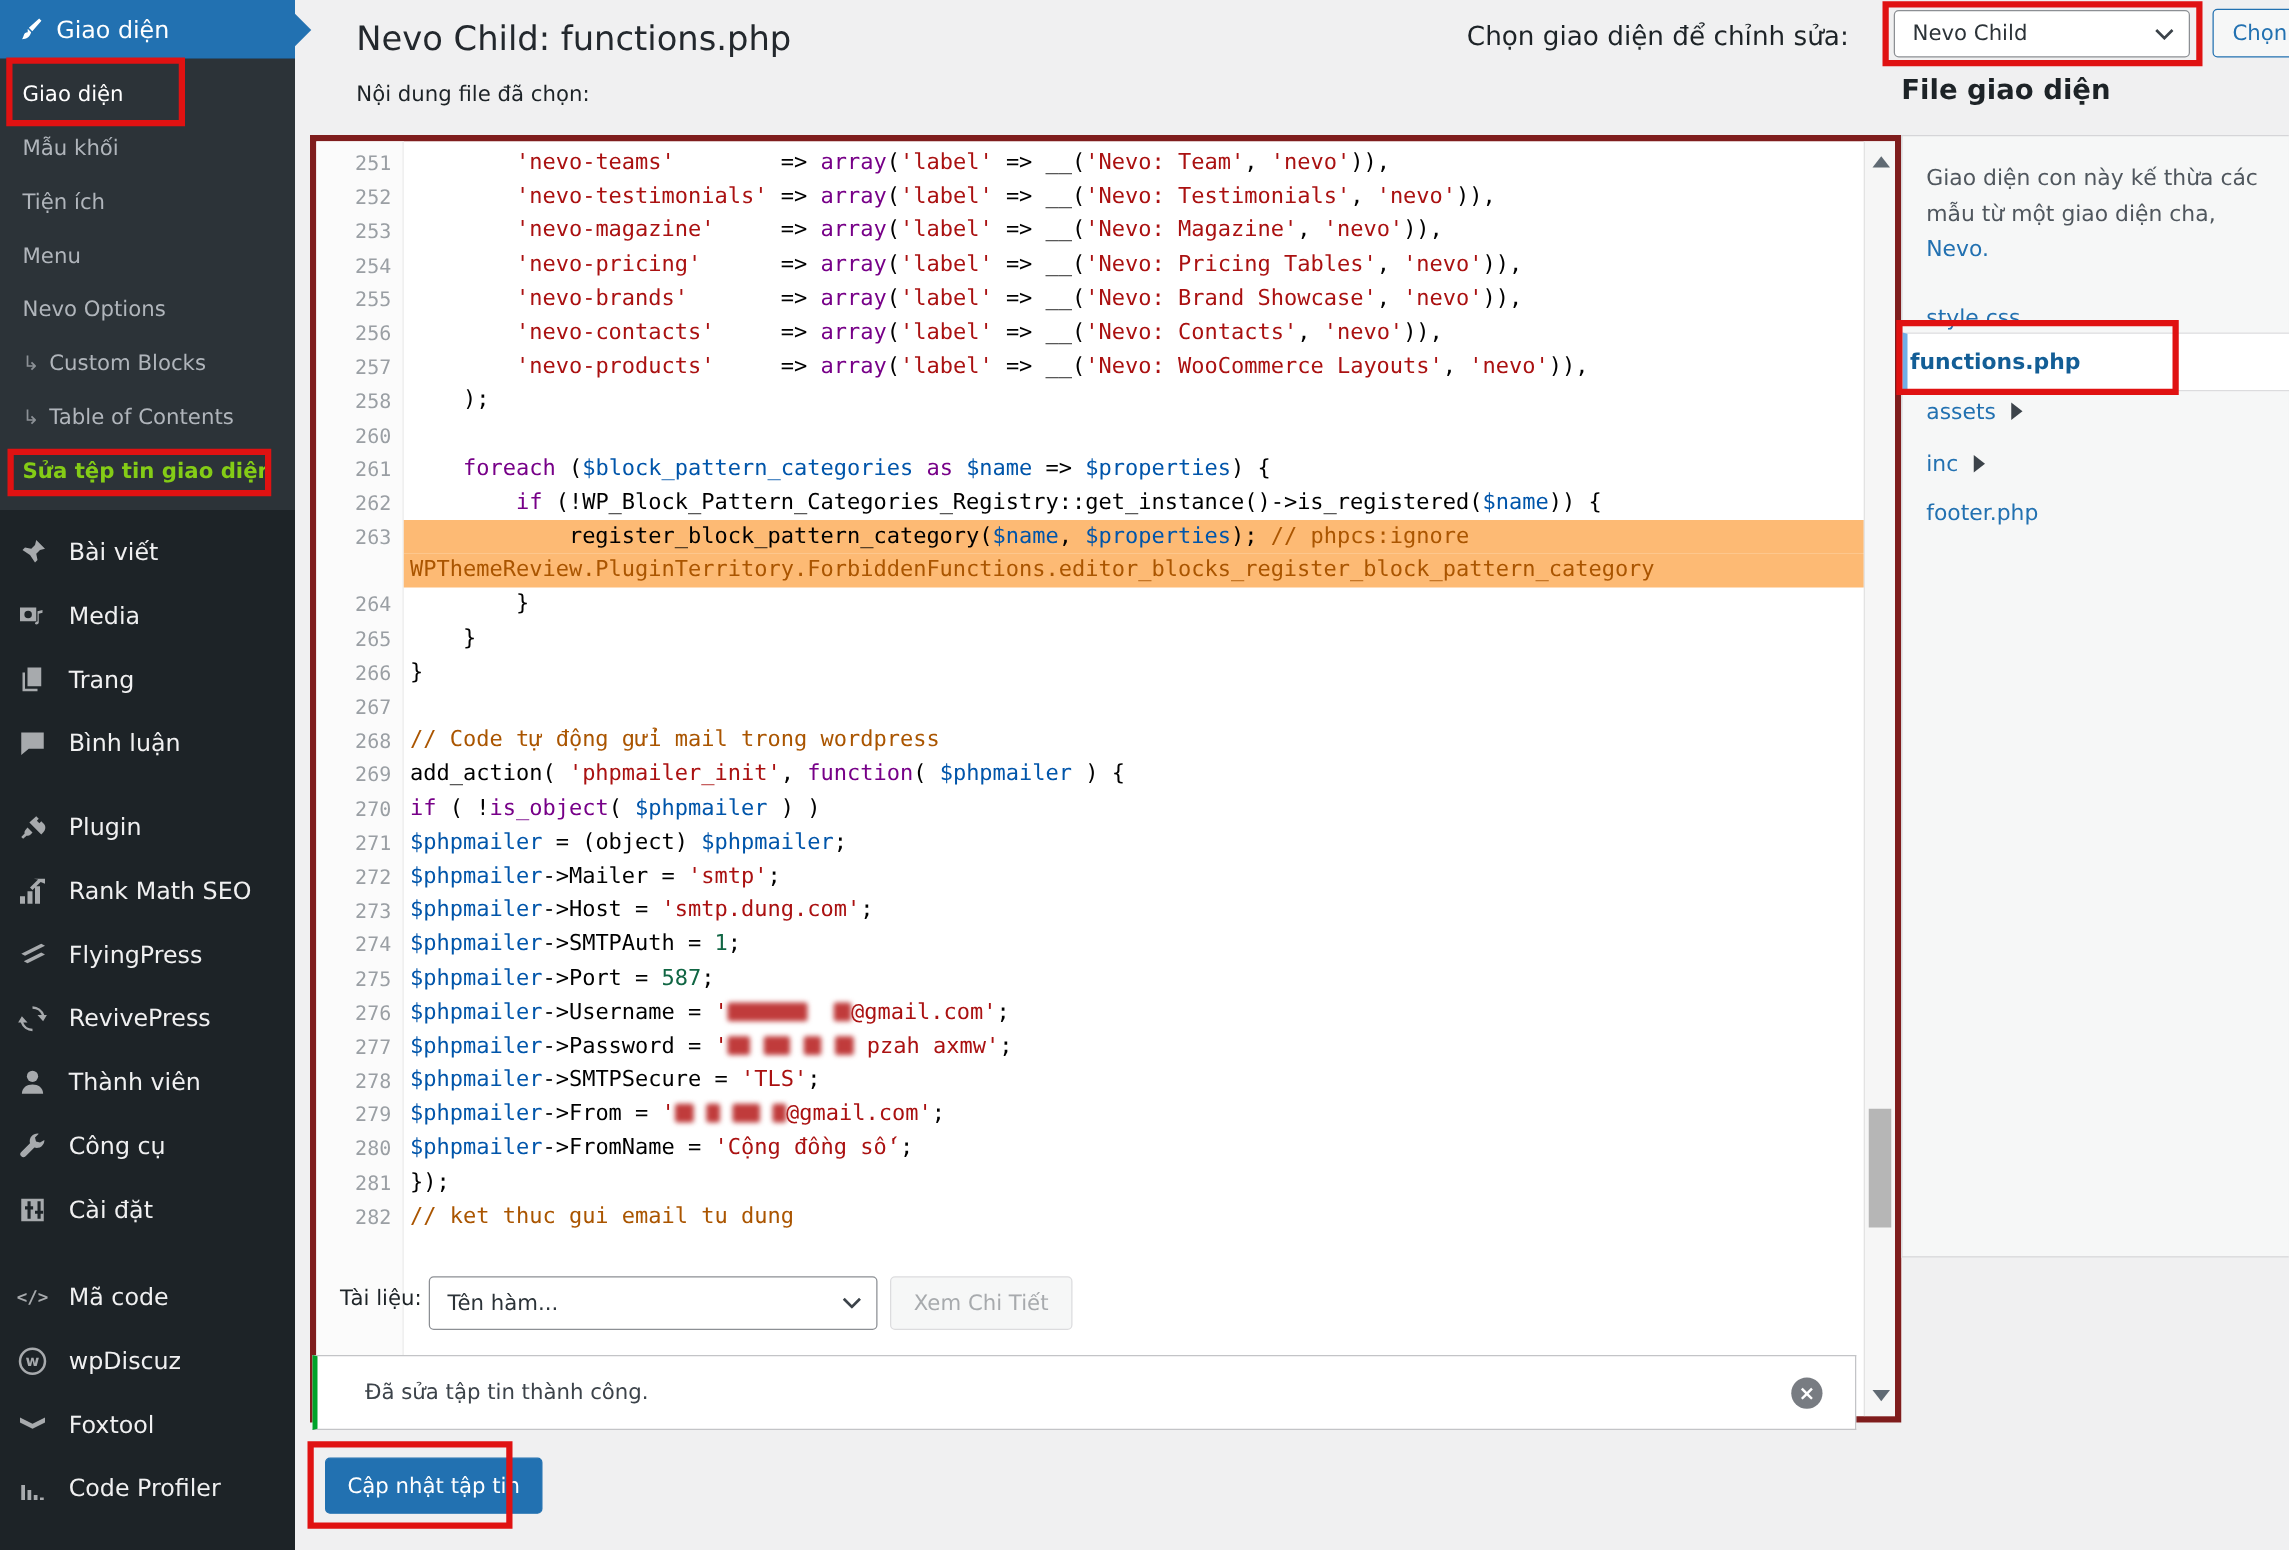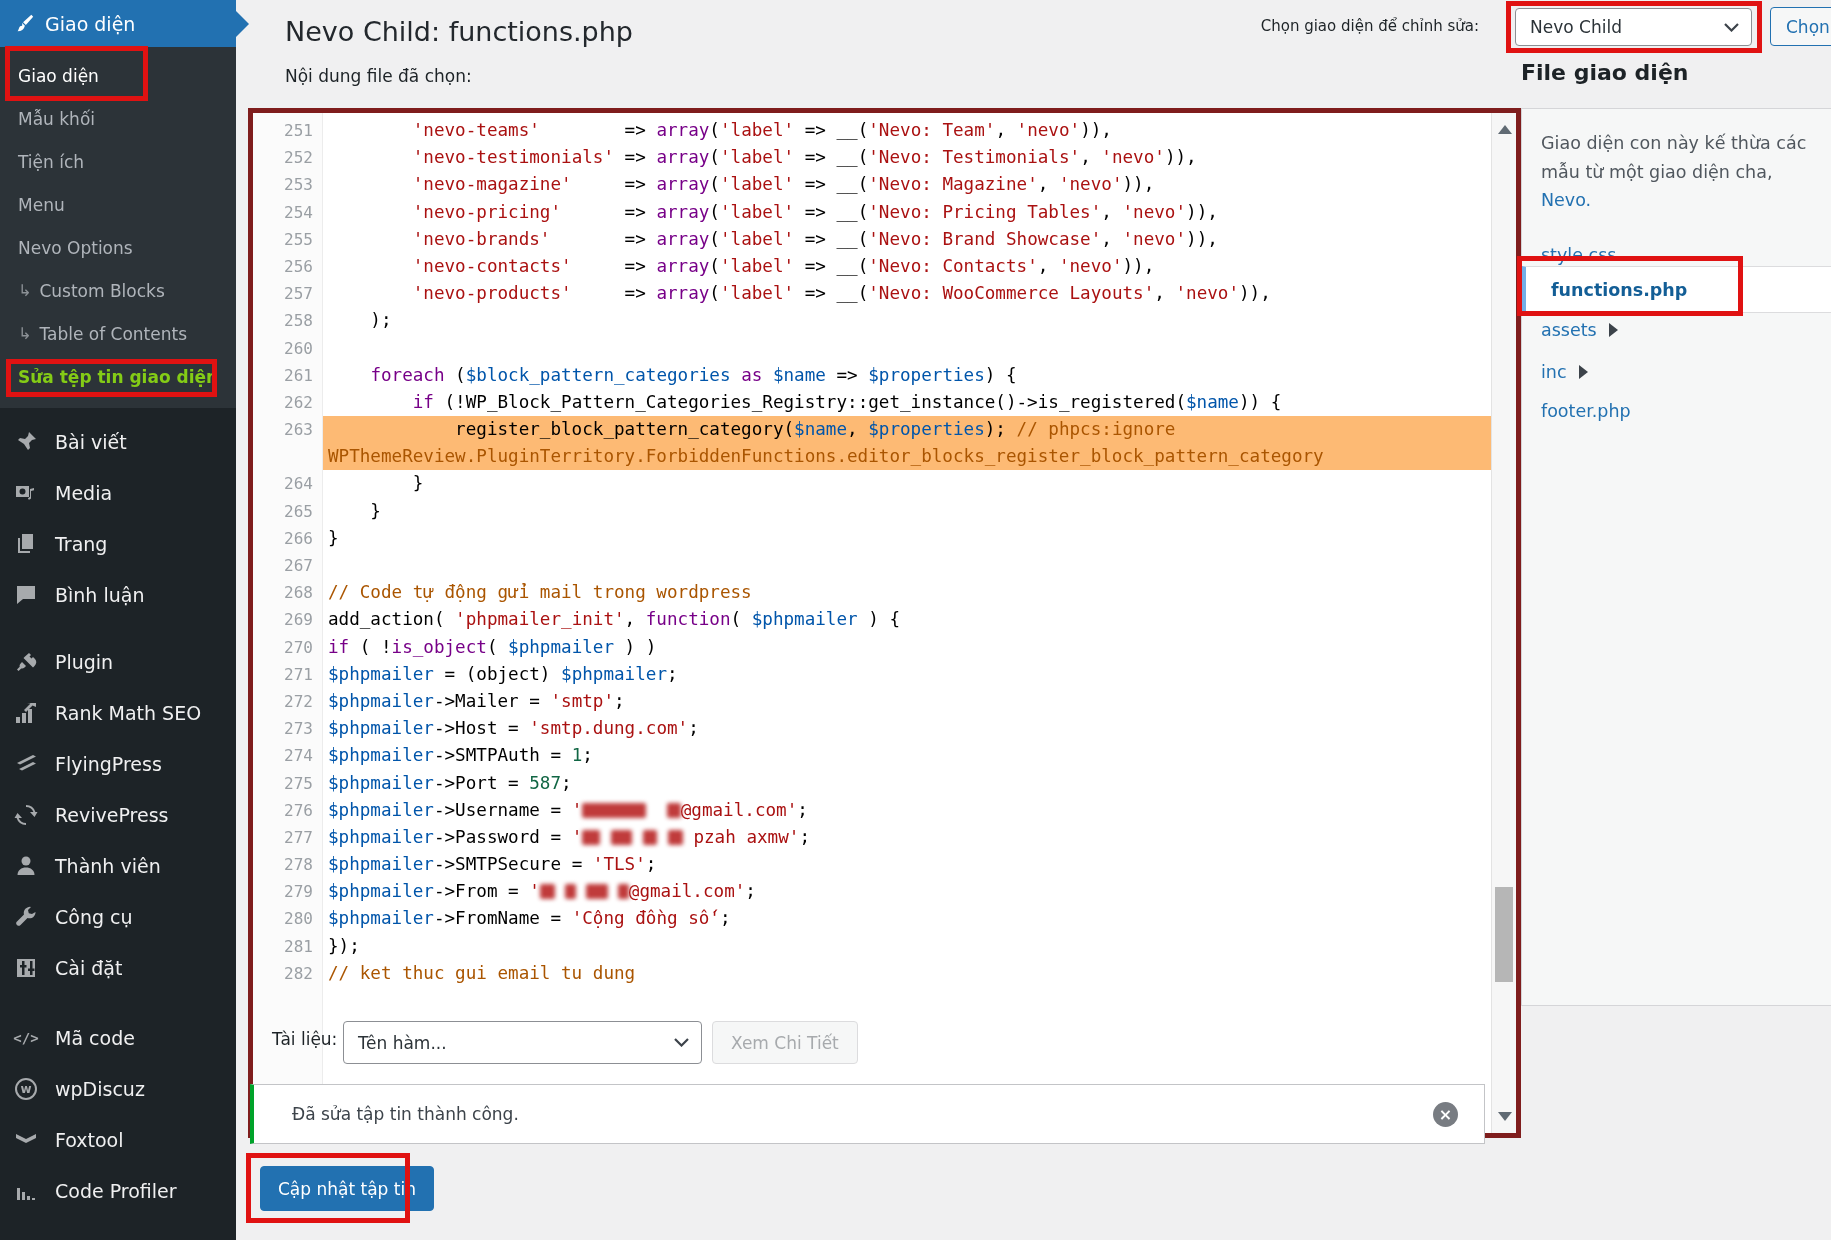--- a/index.html
+++ b/index.html
@@ -25,21 +25,21 @@
                font-size:19px; color:#f0f0f1; cursor:pointer; }
   .menu-item .ic { width:26px; height:26px; flex:none; display:flex; align-items:center; justify-content:center; }
   .menu-item .ic svg { width:24px; height:24px; fill:#a7aaad; }
   .spacer16 { height:16px; } .spacer19 { height:19px; }
   .ic-code { font-family:"DejaVu Sans Mono",monospace; font-size:14px; font-weight:bold; color:#a7aaad; }
   .ic-wpd  { width:22px; height:22px; border:2px solid #a7aaad; border-radius:50%;
              color:#a7aaad; font-size:12px; font-weight:bold; display:flex; align-items:center; justify-content:center; }
 
   
   #page-title { position:absolute; left:285px; top:16px; font-size:27px; font-weight:400; color:#23282d; }
-  #select-label { position:absolute; left:1136px; top:17px; width:343px; text-align:right; font-size:15px; }
+  #select-label { position:absolute; left:1136px; top:17px; width:343px; text-align:right; font-size:21px; }
   .select-box { background:#fff; border:1px solid #8c8f94; border-radius:4px; display:flex;
                 align-items:center; justify-content:space-between; padding:0 12px 0 14px;
                 font-size:17px; color:#2c3338; cursor:pointer; }
   #theme-select { position:absolute; left:1515px; top:8px; width:237px; height:38px; }
   #choose-btn { position:absolute; left:1770px; top:7px; width:92px; height:39px;
                 background:#f6f7f7; border:1px solid #2271b1; border-radius:4px; color:#2271b1;
                 font-size:17px; display:flex; align-items:center; padding-left:15px; cursor:pointer; }
   #content-label { position:absolute; left:285px; top:66px; font-size:17px; }
 
   
@@ -69,21 +69,21 @@
   
   #files-title { position:absolute; left:1521px; top:60px; font-size:22px; font-weight:bold; color:#1d2327; }
   #files-panel { position:absolute; left:1521px; top:108px; width:310px; height:898px;
                  background:#f6f7f7; border:1px solid #d5d5d8; border-right:none; }
   #files-desc { position:absolute; left:19px; top:20px; width:270px; font-size:17.5px;
                 line-height:28.5px; color:#50575e; }
   a.link { color:#2271b1; text-decoration:none; cursor:pointer; }
   .file-item { position:absolute; left:19px; font-size:17.5px; }
   .active-row { position:absolute; left:0; top:157px; width:310px; height:47px; background:#fff;
                 border-top:1px solid #dcdcde; border-bottom:1px solid #dcdcde;
-                border-left:4px solid #72aee6; display:flex; align-items:center; padding-left:25px; }
+                border-left:4px solid #72aee6; display:flex; align-items:center; padding-left:2px; }
   .active-row a { font-weight:bold; color:#135e96; font-size:17.5px; }
   .tri-right { display:inline-block; width:0; height:0; margin-left:12px;
                border-top:7px solid transparent; border-bottom:7px solid transparent;
                border-left:9px solid #3c434a; vertical-align:-1px; }
 
   
   #docs-label { position:absolute; left:272px; top:1029px; font-size:17px; }
   #docs-select { position:absolute; left:343px; top:1021px; width:359px; height:43px; }
   #docs-btn { position:absolute; left:712px; top:1021px; height:43px; padding:0 18px;
               background:#f6f7f7; border:1px solid #dcdcde; border-radius:4px; color:#a7aaad;

